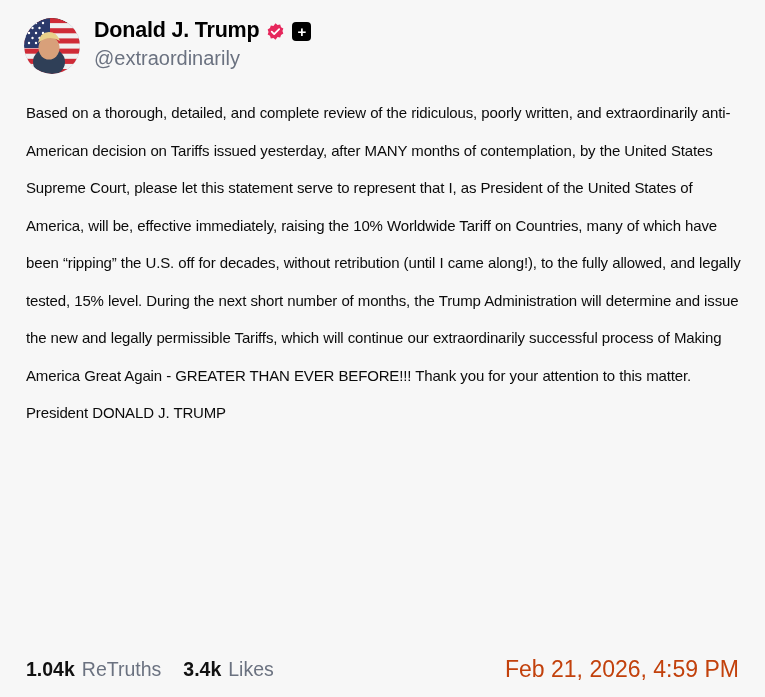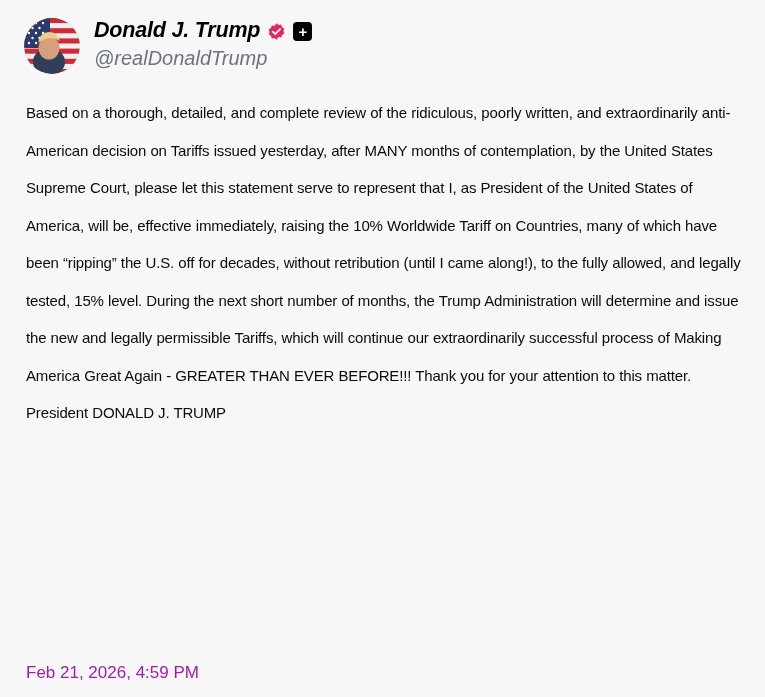--- a/index.html
+++ b/index.html
@@ -19,21 +19,20 @@
     height: 697px;
     box-sizing: border-box;
     background: #f7f7f7;
     padding: 0;
     overflow: hidden;
   }
   .post-header {
     display: flex;
     align-items: flex-start;
     padding: 16px 18px 6px 24px;
-    font-style: italic;
   }
   .avatar {
     width: 56px;
     height: 56px;
     border-radius: 50%;
     flex: 0 0 56px;
     overflow: hidden;
     position: relative;
     background: #b9c3d0;
     margin-top: 2px;
@@ -111,22 +110,22 @@
   }
   .stats .count {
     color: #111111;
     font-weight: bold;
   }
   .stats .gap {
     display: inline-block;
     width: 8px;
   }
   .timestamp {
-    color: #a21caf;
-    font-size: 17px;
+    color: #c2410c;
+    font-size: 23px;
   }
 </style>
 </head>
 <body>
 
 <div class="post-card">
 
   <div class="post-header">
 
     <div class="avatar">
@@ -174,24 +173,31 @@
       <div class="name-row">
         <span class="display-name">Donald J. Trump</span>
         <span class="verified-badge">
           <svg width="19" height="19" viewBox="0 0 24 24" aria-hidden="true">
             <path d="M12 1.6l2.6 2.1 3.3-.4 1.1 3.2 2.9 1.7-1.1 3.2 1.1 3.2-2.9 1.7-1.1 3.2-3.3-.4L12 22.4l-2.6-2.1-3.3.4-1.1-3.2-2.9-1.7L3.2 12.6 2.1 9.4l2.9-1.7 1.1-3.2 3.3.4z" fill="#e6275c"></path>
             <path d="M7.2 12.2l3.1 3.1 6.3-6.3" fill="none" stroke="#ffffff" stroke-width="2.2" stroke-linecap="round" stroke-linejoin="round"></path>
           </svg>
         </span>
         <span class="plus-badge">+</span>
       </div>
-      <div class="handle">@realDonaldTrump</div>
+      <div class="handle">@extraordinarily</div>
     </div>
 
   </div>
 
   <div class="post-body">Based on a thorough, detailed, and complete review of the ridiculous, poorly written, and extraordinarily anti-American decision on Tariffs issued yesterday, after MANY months of contemplation, by the United States Supreme Court, please let this statement serve to represent that I, as President of the United States of America, will be, effective immediately, raising the 10% Worldwide Tariff on Countries, many of which have been “ripping” the U.S. off for decades, without retribution (until I came along!), to the fully allowed, and legally tested, 15% level. During the next short number of months, the Trump Administration will determine and issue the new and legally permissible Tariffs, which will continue our extraordinarily successful process of Making America Great Again - GREATER THAN EVER BEFORE!!! Thank you for your attention to this matter. President DONALD J. TRUMP</div>
 
   <div class="post-footer">
+    <div class="stats">
+      <span class="count">1.04k</span>
+      <span>ReTruths</span>
+      <span class="gap"></span>
+      <span class="count">3.4k</span>
+      <span>Likes</span>
+    </div>
     <div class="timestamp">Feb 21, 2026, 4:59 PM</div>
   </div>
 
 </div>
 
 </body></html>

